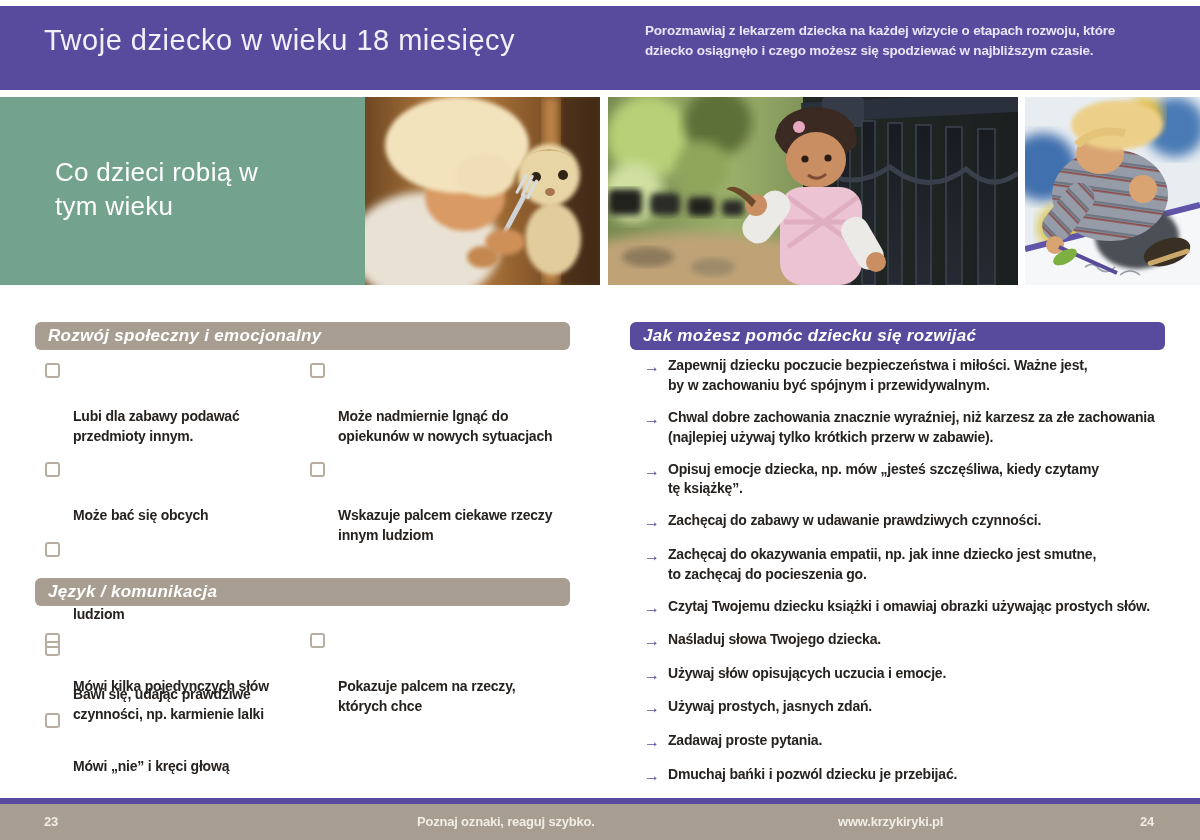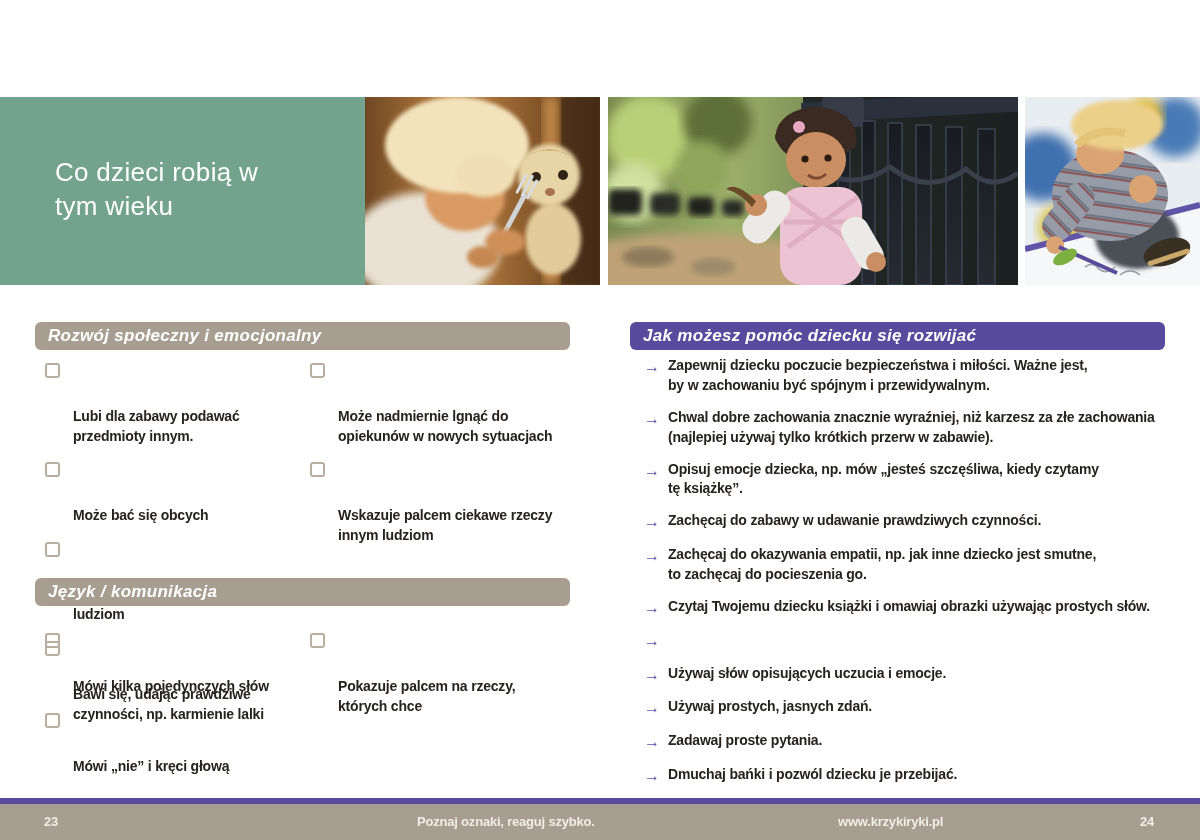--- a/index.html
+++ b/index.html
@@ -57,20 +57,25 @@
   .pg-left{left:44px;}
   .tagline{left:417px;}
   .siteurl{left:838px;}
   .pg-right{left:1140px;text-align:right;}
 </style>
 </head>
 <body>
 
 <div id="page">
 
+  <div class="banner">
+    <h1>Twoje dziecko w wieku 18 miesięcy</h1>
+    <div class="note">Porozmawiaj z lekarzem dziecka na każdej wizycie o etapach rozwoju, które
+dziecko osiągnęło i czego możesz się spodziewać w najbliższym czasie.</div>
+  </div>
 
   <div class="hero">
     <div class="tealbox">
       <div class="t">Co dzieci robią w
 tym wieku</div>
     </div>
 
     <div class="photo ph1">
       <svg width="235" height="188" viewBox="0 0 235 188">
         <defs>
@@ -312,20 +317,21 @@
       <span class="harrow">→</span>
       <span class="htext">Zachęcaj do okazywania empatii, np. jak inne dziecko jest smutne,
 to zachęcaj do pocieszenia go.</span>
     </div>
     <div class="hitem">
       <span class="harrow">→</span>
       <span class="htext">Czytaj Twojemu dziecku książki i omawiaj obrazki używając prostych słów.</span>
     </div>
     <div class="hitem">
       <span class="harrow">→</span>
+      <span class="htext">Naśladuj słowa Twojego dziecka.</span>
     </div>
     <div class="hitem">
       <span class="harrow">→</span>
       <span class="htext">Używaj słów opisujących uczucia i emocje.</span>
     </div>
     <div class="hitem">
       <span class="harrow">→</span>
       <span class="htext">Używaj prostych, jasnych zdań.</span>
     </div>
     <div class="hitem">

